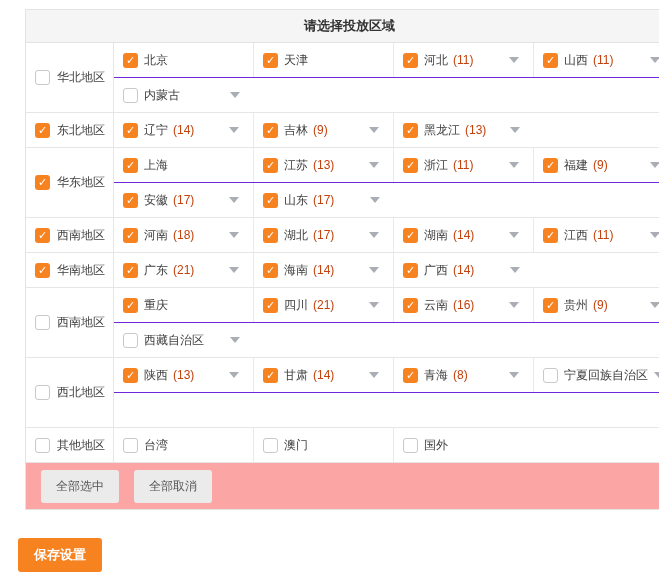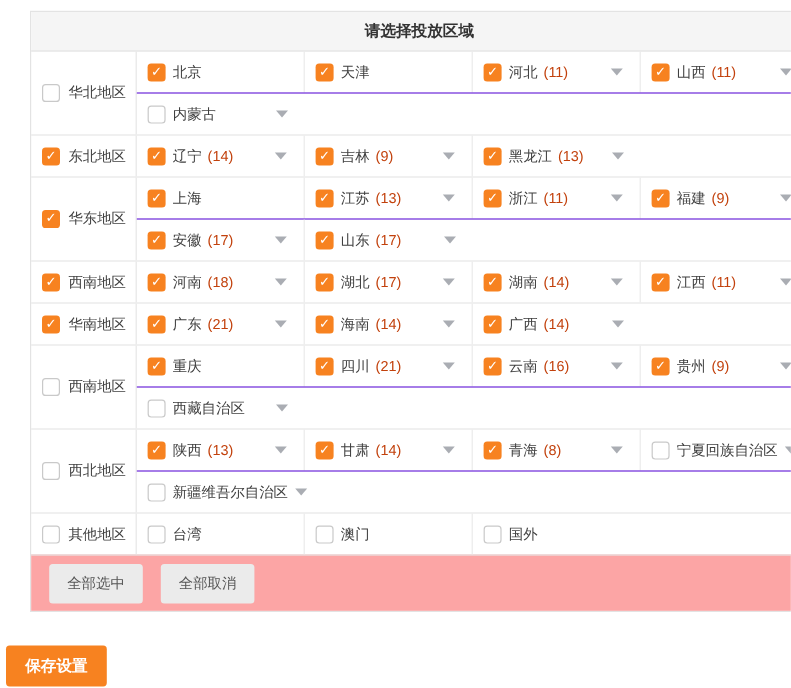--- a/index.html
+++ b/index.html
@@ -26,21 +26,21 @@
   .cb.unchecked{background:#fff;border:1px solid #c9c9c9;}
   .cb.checked{background:var(--accent,#f78220);color:#fff;font-size:11px;font-weight:bold;line-height:1;}
   .plabel{white-space:nowrap;}
   .count{font-weight:normal;color:#c2410c;margin-left:-1px;white-space:nowrap;}
   .arrow{margin-left:auto;width:0;height:0;border-left:5px solid transparent;
     border-right:5px solid transparent;border-top:6px solid #aaadb3;cursor:pointer;flex:none;}
   .panel-footer{height:46px;background:#fca5a5;display:flex;align-items:center;gap:15px;
     padding-left:15px;border-top:1px solid #e6e6e6;}
   .gray-btn{background:#ebebeb;border:0;border-radius:3px;padding:8px 15px;font-size:12px;
     color:#555;font-family:inherit;cursor:pointer;}
-  .save-btn{position:absolute;left:5px;top:538px;background:var(--accent,#f78220);color:#fff;
+  .save-btn{position:absolute;left:18px;top:538px;background:var(--accent,#f78220);color:#fff;
     border:0;border-radius:3px;padding:8px 16px;font-size:13px;font-weight:bold;
     font-family:inherit;cursor:pointer;}
 </style>
 </head>
 <body style="--accent: #f78220;">
 
 <div class="panel">
   <div class="panel-header">请选择投放区域</div>
   <div>
       <div class="group">
@@ -290,25 +290,20 @@
               <div class="arrow"></div>
             </div>
             <div class="cell">
               <div class="cb unchecked"></div>
               <div class="plabel">宁夏回族自治区</div>
               <div class="arrow"></div>
             </div>
             <div class="filler"></div>
           </div>
           <div class="subrow">
-            <div class="cell">
-              <div class="cb unchecked"></div>
-              <div class="plabel">新疆维吾尔自治区</div>
-              <div class="arrow"></div>
-            </div>
             <div class="filler"></div>
           </div>
         </div>
       </div>
       <div class="group">
         <div class="region-cell">
           <div class="cb unchecked"></div>
           <div class="plabel">其他地区</div>
         </div>
         <div class="subrows">

